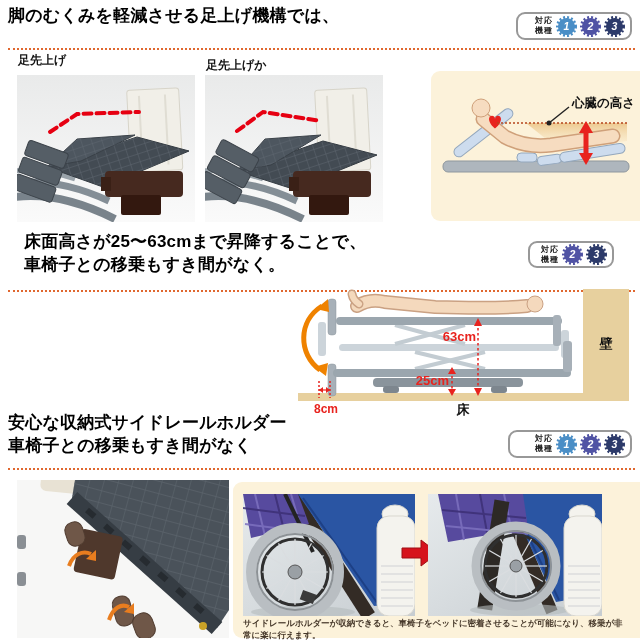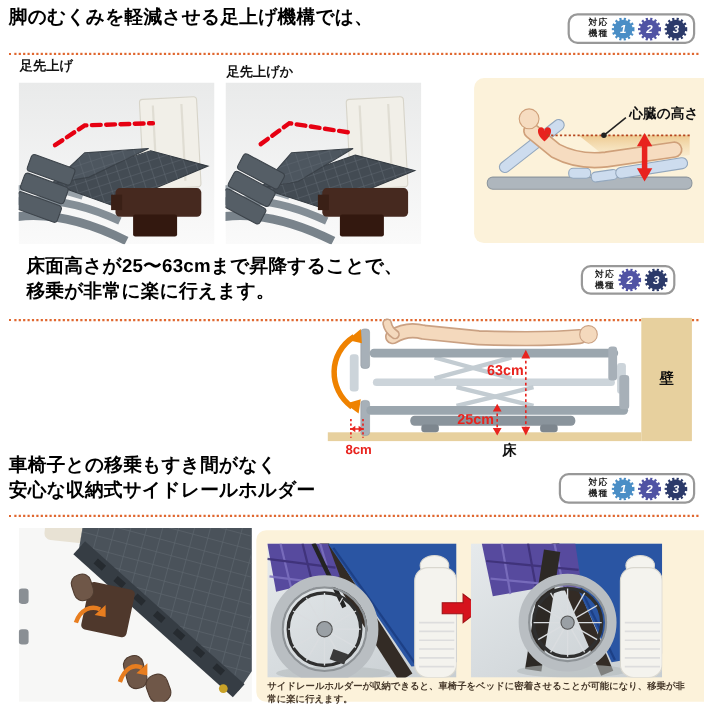--- a/index.html
+++ b/index.html
@@ -146,21 +146,21 @@
       <line x1="118" y1="52" x2="138" y2="36" stroke="#222" stroke-width="1.4"></line>
       <text x="141" y="36" font-size="12.5" font-weight="bold" fill="#111">心臓の高さ</text>
       <line x1="155" y1="60" x2="155" y2="84" stroke="#e8231e" stroke-width="5"></line>
       <polygon points="155,50 148,62 162,62" fill="#e8231e"></polygon>
       <polygon points="155,94 148,82 162,82" fill="#e8231e"></polygon>
     </svg>
   </div>
 
   <div class="h" style="left:24px;top:231px;">
     <div>床面高さが25〜63cmまで昇降することで、</div>
-    <div>移乗が非常に楽に行えます。</div>
+    <div>車椅子との移乗もすき間がなく。</div>
   </div>
 
   <div class="badge" style="left:528px;top:241px;width:86px;height:27px;">
     <div class="bl">
       <span>対応</span><br><span>機種</span>
     </div>
     <div class="gears">
       <svg width="21" height="21" viewBox="0 0 22 22">
         <circle cx="11" cy="11" r="9.5" fill="none" stroke-width="3" stroke-dasharray="2 2.1" stroke="#5053a4"></circle>
         <circle cx="11" cy="11" r="9" fill="#5053a4"></circle>
@@ -225,22 +225,22 @@
     <line x1="35" y1="95" x2="35" y2="112" stroke="#e8231e" stroke-width="1.5" stroke-dasharray="2 2"></line>
     <line x1="24" y1="104" x2="35" y2="104" stroke="#e8231e" stroke-width="1.2"></line>
     <polygon points="24,104 28,101 28,107" fill="#e8231e"></polygon>
     <polygon points="35,104 31,101 31,107" fill="#e8231e"></polygon>
     <text x="31" y="127" text-anchor="middle" font-size="12" font-weight="bold" fill="#e8231e">8cm</text>
     <text x="311" y="62" text-anchor="middle" font-size="13" font-weight="bold" fill="#111">壁</text>
     <text x="168" y="128" text-anchor="middle" font-size="13" font-weight="bold" fill="#111">床</text>
   </svg>
 
   <div class="h" style="left:8px;top:412px;">
+    <div>安心な収納式サイドレールホルダー</div>
     <div>車椅子との移乗もすき間がなく</div>
-    <div>安心な収納式サイドレールホルダー</div>
   </div>
 
   <div class="badge" style="left:508px;top:430px;width:124px;height:28px;">
     <div class="bl">
       <span>対応</span><br><span>機種</span>
     </div>
     <div class="gears">
       <svg width="21" height="21" viewBox="0 0 22 22">
         <circle cx="11" cy="11" r="9.5" fill="none" stroke-width="3" stroke-dasharray="2 2.1" stroke="#4a8ec6"></circle>
         <circle cx="11" cy="11" r="9" fill="#4a8ec6"></circle>

